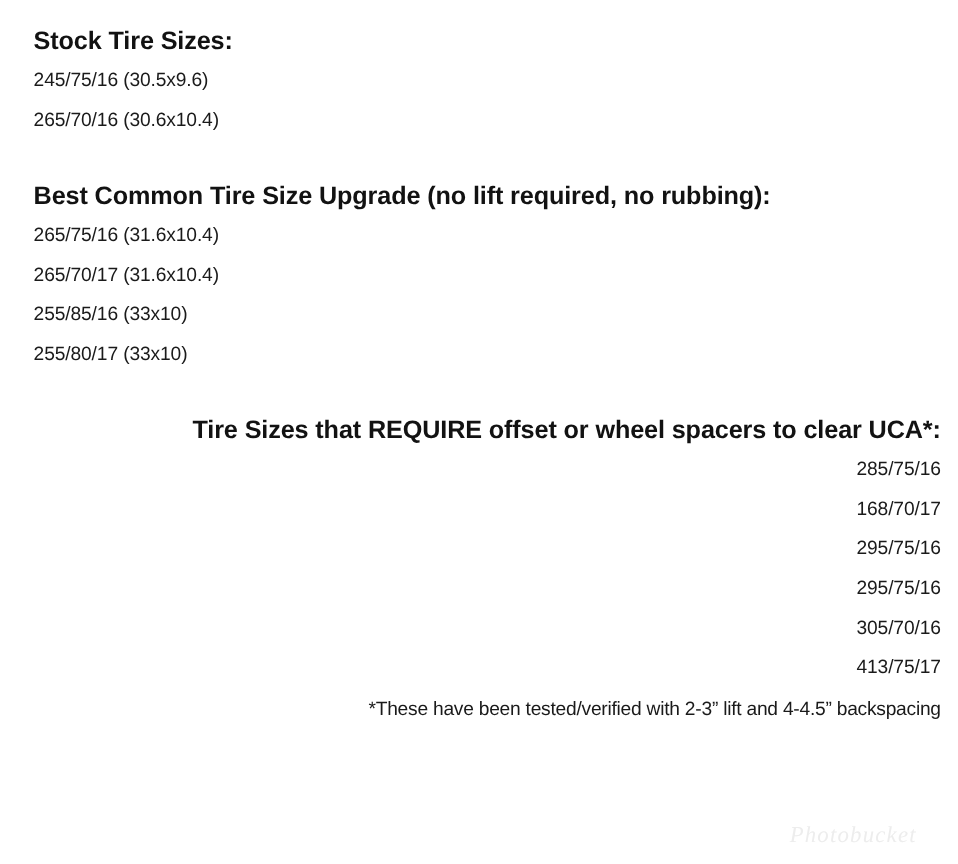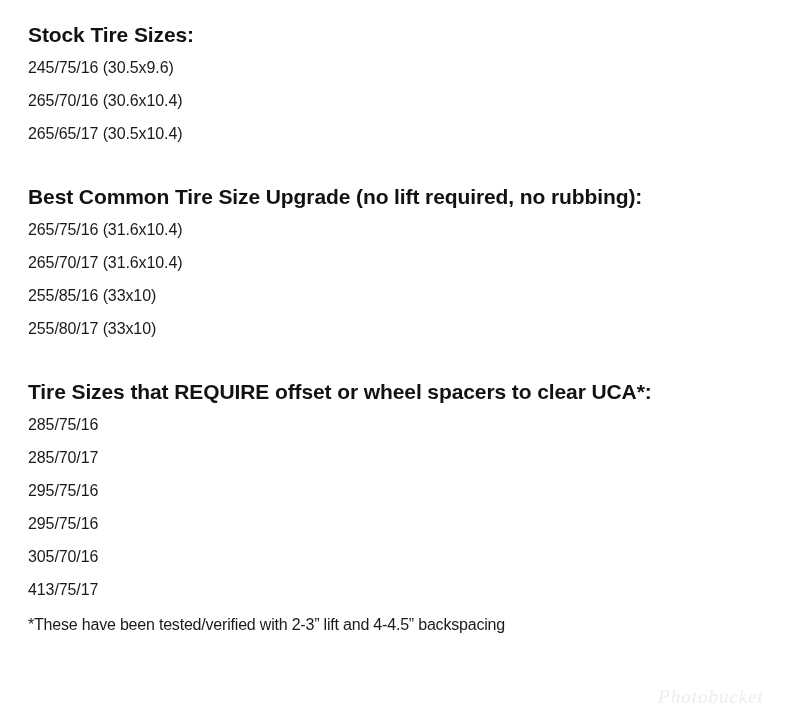--- a/index.html
+++ b/index.html
@@ -26,20 +26,21 @@
     position: absolute;
     left: 28px;
     top: 18px;
     right: 14px;
   }
   .section {
     margin: 0 0 30px 0;
   }
   .section:last-of-type {
     margin-bottom: 0;
+    text-align: right;
   }
   .heading {
     font-size: 21px;
     font-weight: bold;
     line-height: 33px;
     letter-spacing: -0.1px;
     color: #121212;
     white-space: nowrap;
   }
   .entry {
@@ -74,35 +75,34 @@
 </head>
 <body>
 
 <div class="page">
   <div class="content">
 
     <div class="section">
       <div class="heading">Stock Tire Sizes:</div>
       <div class="entry">245/75/16 (30.5x9.6)</div>
       <div class="entry">265/70/16 (30.6x10.4)</div>
-      <div class="entry">265/65/17 (30.5x10.4)</div>
     </div>
 
     <div class="section">
       <div class="heading">Best Common Tire Size Upgrade (no lift required, no rubbing):</div>
       <div class="entry">265/75/16 (31.6x10.4)</div>
       <div class="entry">265/70/17 (31.6x10.4)</div>
       <div class="entry">255/85/16 (33x10)</div>
       <div class="entry">255/80/17 (33x10)</div>
     </div>
 
     <div class="section">
       <div class="heading">Tire Sizes that REQUIRE offset or wheel spacers to clear UCA*:</div>
       <div class="entry">285/75/16</div>
-      <div class="entry">285/70/17</div>
+      <div class="entry">168/70/17</div>
       <div class="entry">295/75/16</div>
       <div class="entry">295/75/16</div>
       <div class="entry">305/70/16</div>
       <div class="entry">413/75/17</div>
       <div class="footnote">*These have been tested/verified with 2-3” lift and 4-4.5” backspacing</div>
     </div>
 
   </div>
 
   <div class="watermark">Photobucket</div>

